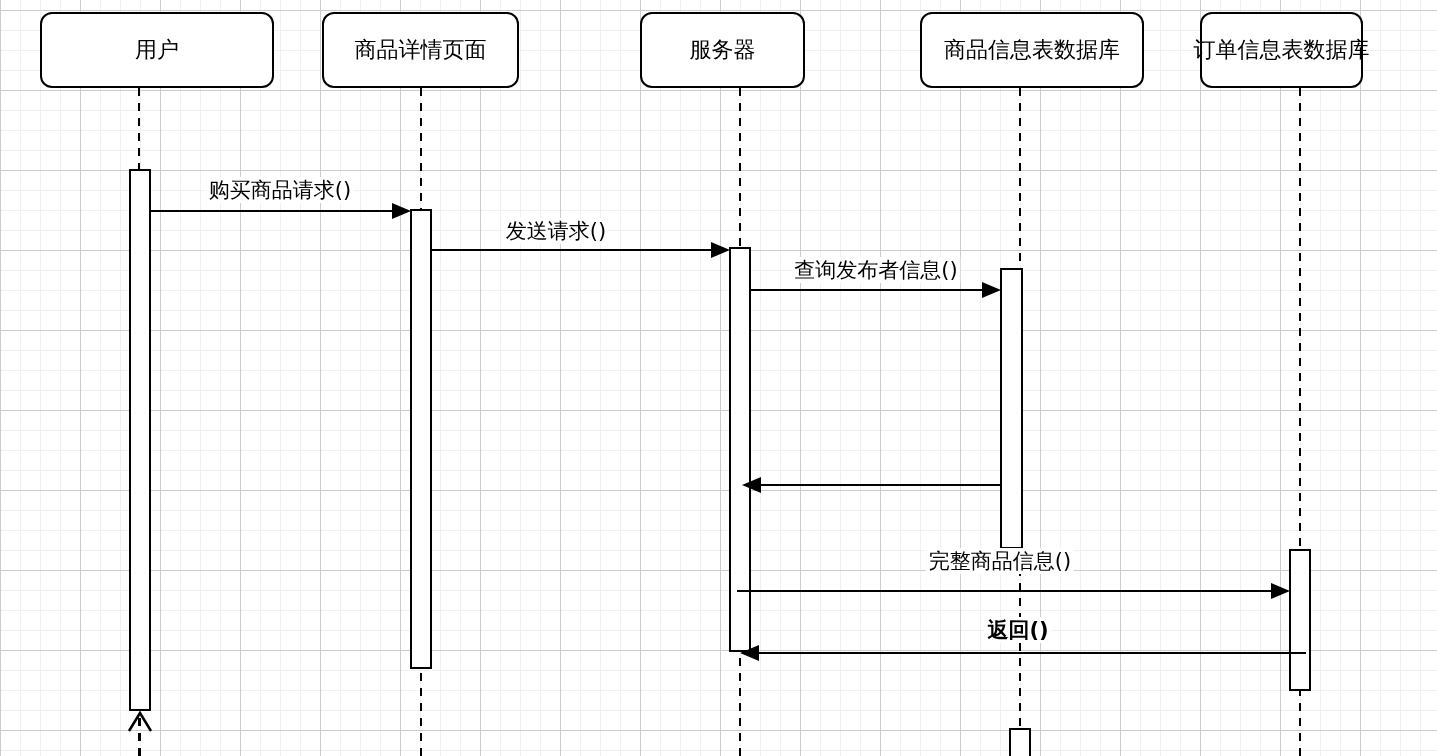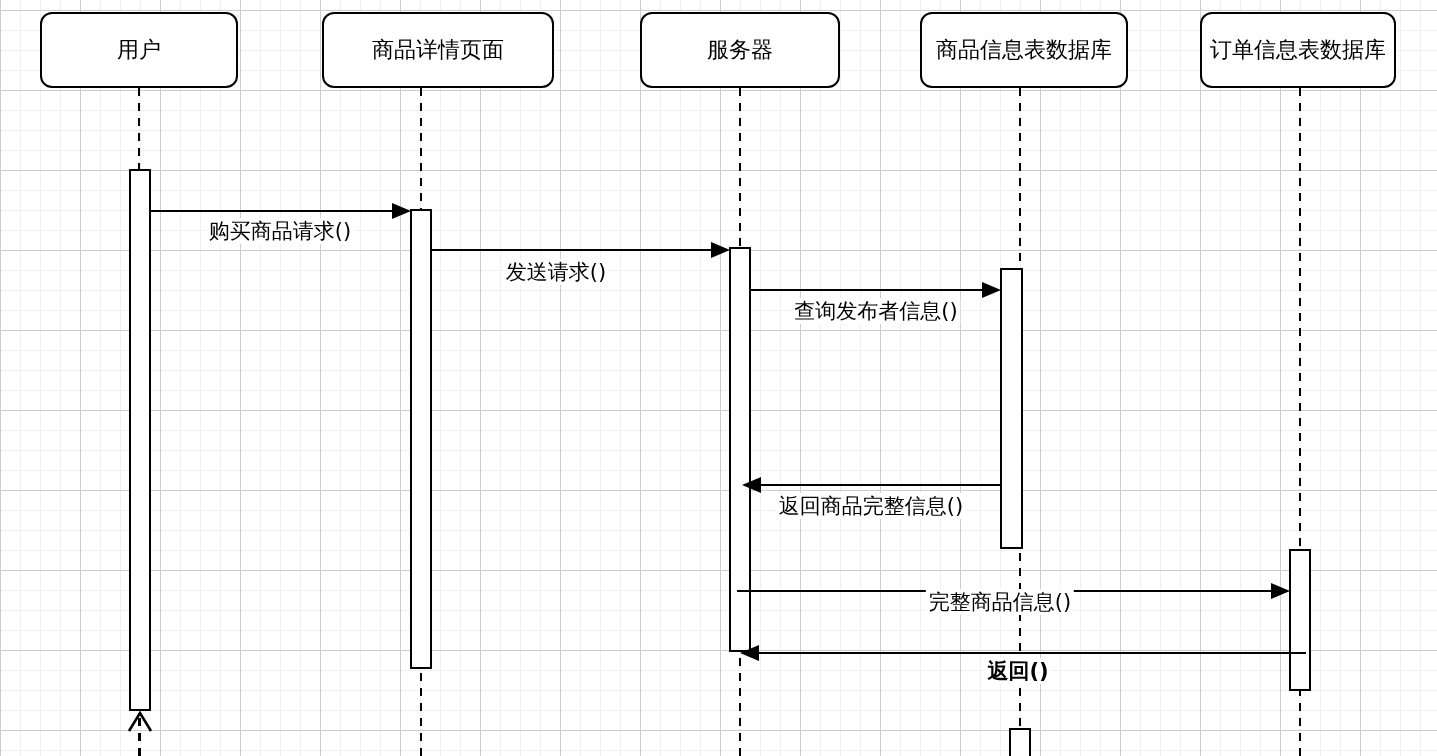--- a/index.html
+++ b/index.html
@@ -46,21 +46,20 @@
   .msg-label {
     position: absolute;
     transform: translate(-50%, -50%);
     font-size: 21px;
     color: #000000;
     background: #ffffff;
     padding: 0 3px;
     line-height: 26px;
     white-space: nowrap;
     z-index: 4;
-    margin-top: 41px;
   }
 </style>
 </head>
 <body>
 
 <div id="canvas">
 
   <svg id="wires" xmlns="http://www.w3.org/2000/svg" width="1437" height="756" viewBox="0 0 1437 756">
 
     <line x1="139" y1="88" x2="139" y2="756" stroke="#000" stroke-width="2" stroke-dasharray="8,7"></line>
@@ -91,26 +90,25 @@
     <line x1="737" y1="591" x2="1273" y2="591" stroke="#000" stroke-width="2"></line>
     <polygon points="1290,591 1271,583 1271,599" fill="#000"></polygon>
 
     <line x1="1306" y1="653" x2="757" y2="653" stroke="#000" stroke-width="2"></line>
     <polygon points="740,653 759,645 759,661" fill="#000"></polygon>
 
     <line x1="140" y1="756" x2="140" y2="716" stroke="#000" stroke-width="2" stroke-dasharray="8,7"></line>
     <polyline points="129,731 140,713 151,731" fill="none" stroke="#000" stroke-width="2.5"></polyline>
   </svg>
 
-  <div class="actor-box" style="left:40px;   width:198px;">用户</div>
-  <div class="actor-box" style="left:322px;  width:232px;">商品详情页面</div>
-  <div class="actor-box" style="left:640px;  width:200px;">服务器</div>
-  <div class="actor-box" style="left:920px;  width:208px;">商品信息表数据库</div>
-  <div class="actor-box" style="left:1200px; width:196px;">订单信息表数据库</div>
+  <div class="actor-box" style="left:40px;   width:234px;">用户</div>
+  <div class="actor-box" style="left:322px;  width:197px;">商品详情页面</div>
+  <div class="actor-box" style="left:640px;  width:165px;">服务器</div>
+  <div class="actor-box" style="left:920px;  width:224px;">商品信息表数据库</div>
+  <div class="actor-box" style="left:1200px; width:163px;">订单信息表数据库</div>
 
   <div class="msg-label" style="left:280px;  top:190px;">购买商品请求()</div>
   <div class="msg-label" style="left:556px;  top:231px;">发送请求()</div>
   <div class="msg-label" style="left:876px;  top:270px;text-align:center;">查询发布者信息()</div>
-  <div class="msg-label" style="left:871px;  top:465px;">返回商品完整信息()</div>
   <div class="msg-label" style="left:1000px; top:561px;">完整商品信息()</div>
   <div class="msg-label" style="left:1018px; top:630px;font-weight:bold;">返回()</div>
 
 </div>
 
 </body></html>

